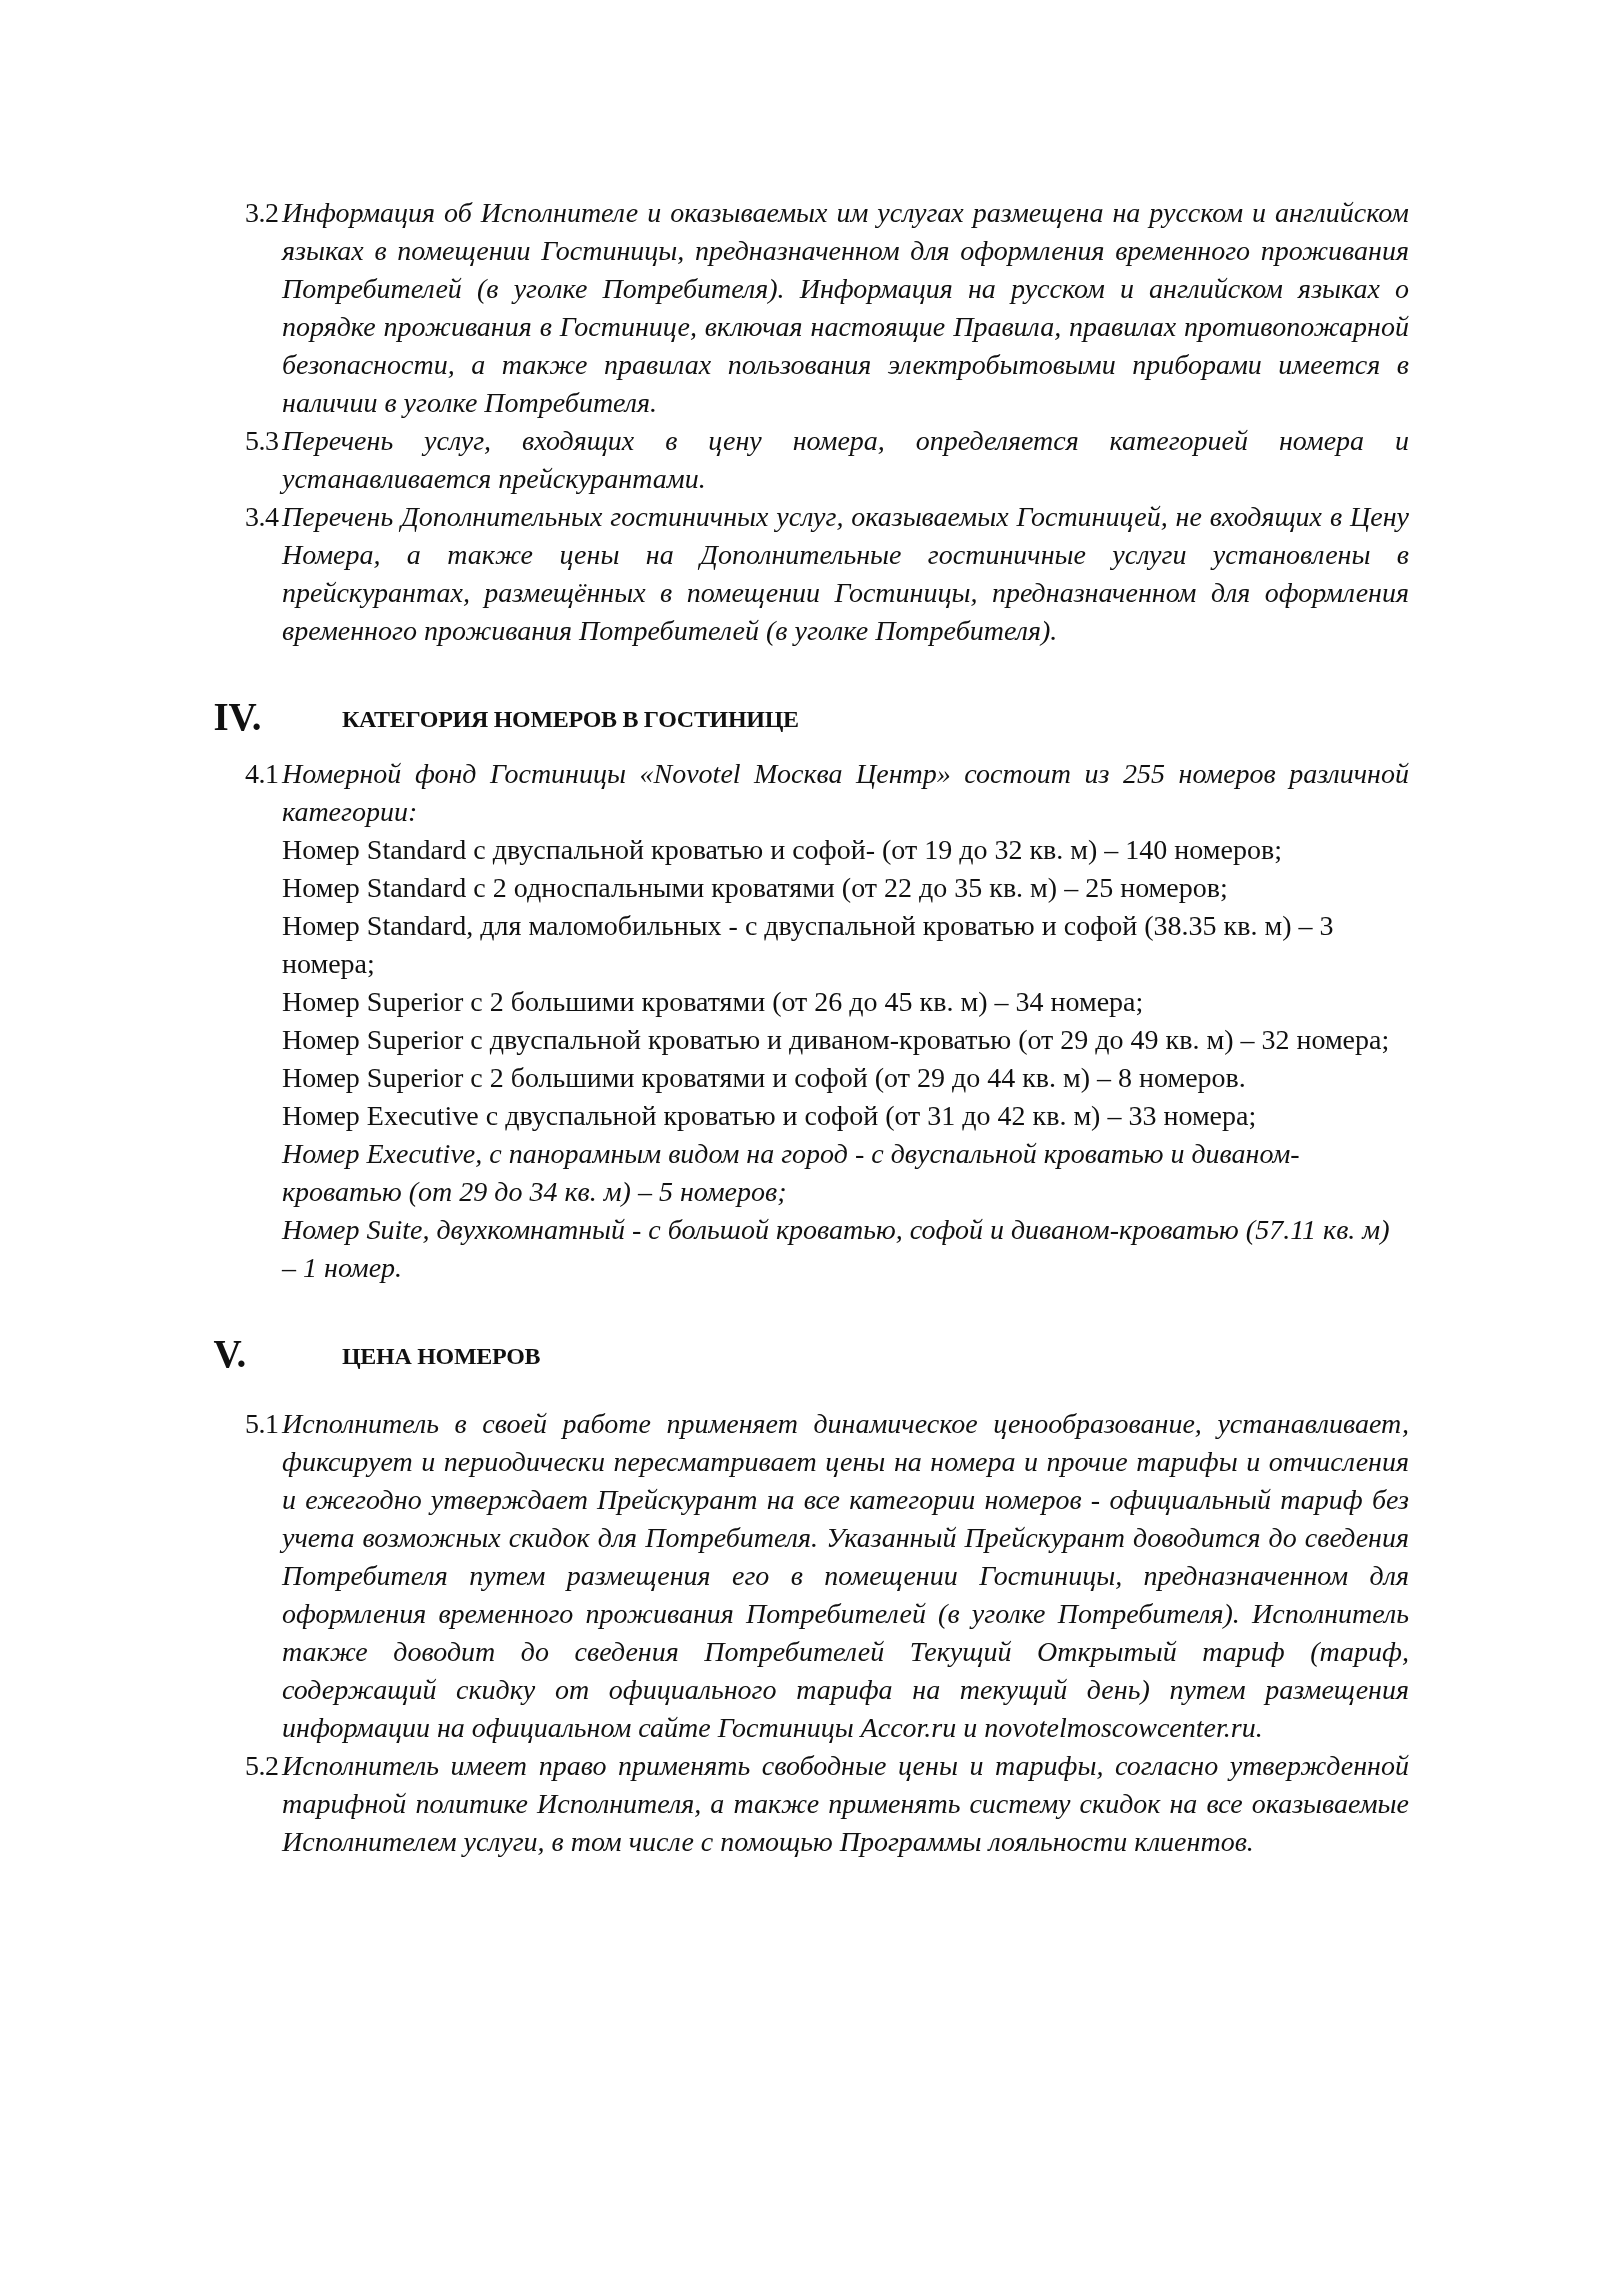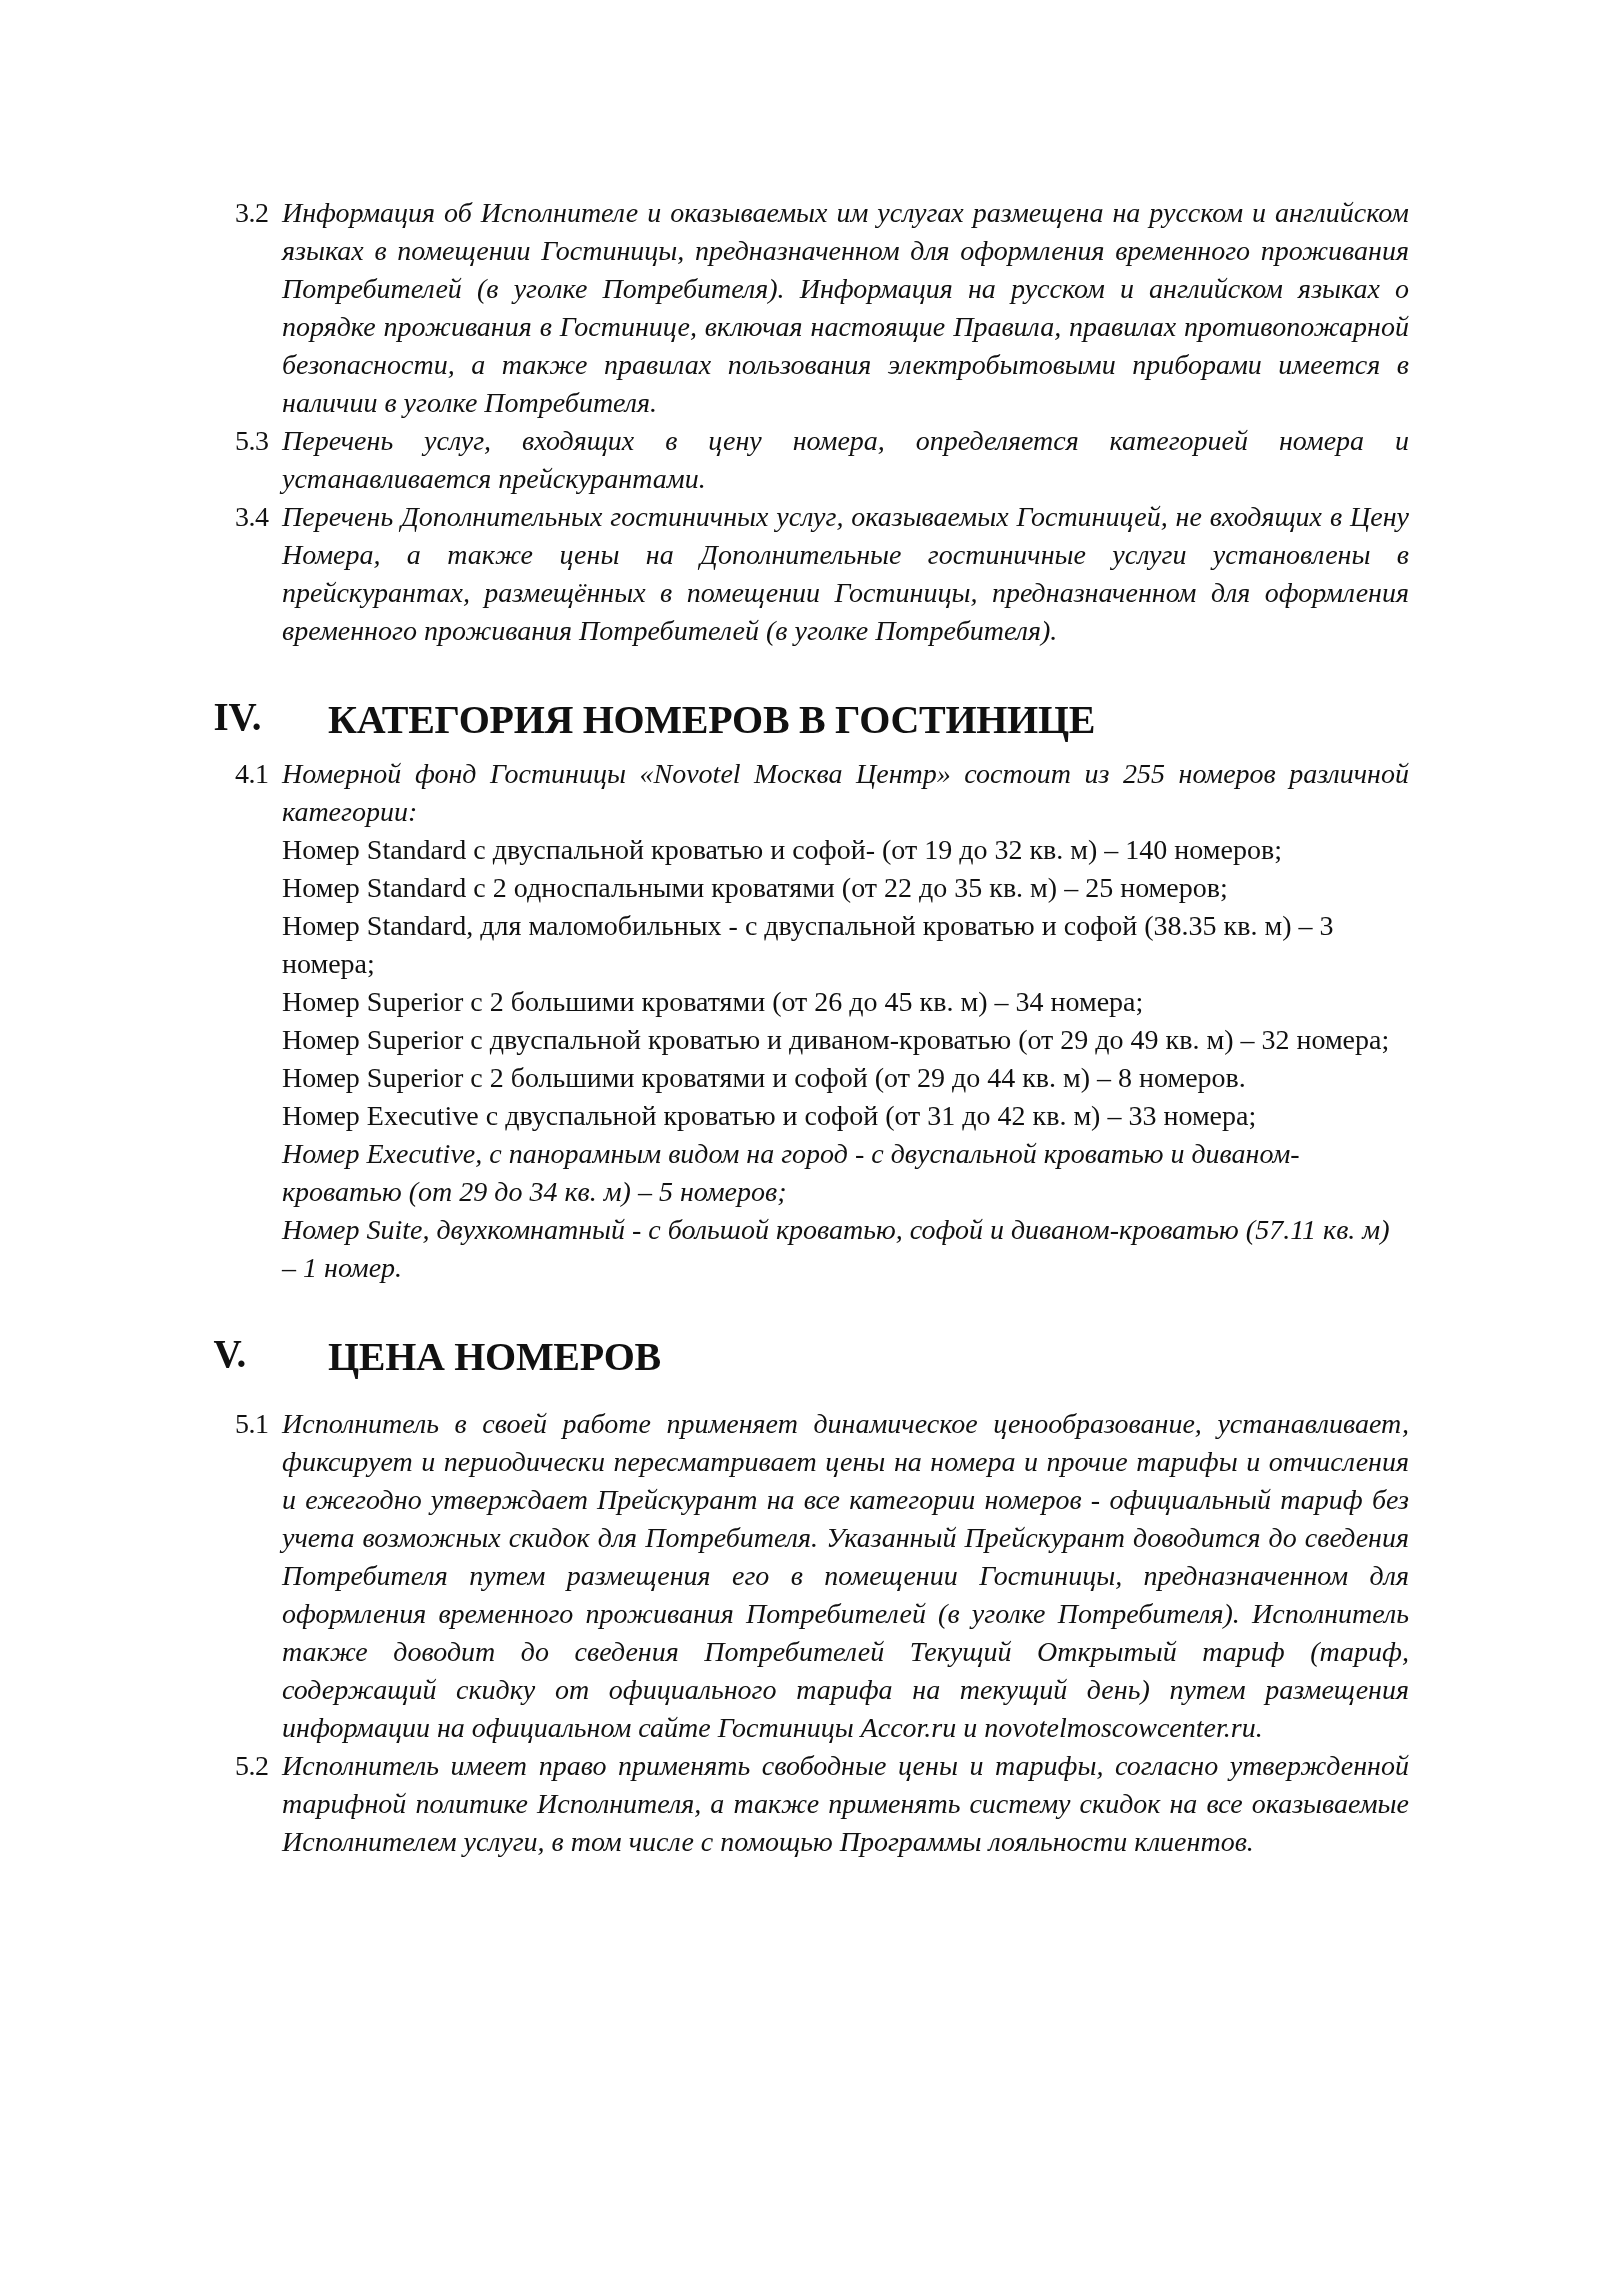--- a/index.html
+++ b/index.html
@@ -32,21 +32,21 @@
     .clause {
       position: relative;
       padding-left: 49px;
       font-size: 28px;
       line-height: 38px;
       text-align: justify;
       margin: 0;
     }
     .clause .num {
       position: absolute;
-      left: 2px;
+      left: 12px;
       top: 0;
       width: 49px;
       letter-spacing: -0.5px;
     }
     .clause .text {
       display: block;
       text-align: justify;
       font-style: italic;
     }
     .clause .line {
@@ -61,23 +61,23 @@
     }
     .section-heading .roman {
       position: absolute;
       left: -19.6px;
       top: 0;
       font-size: 39px;
       line-height: 59px;
     }
     .section-heading .title {
       position: absolute;
-      left: 95px;
+      left: 109px;
       top: 7.8px;
-      font-size: 40px;
+      font-size: 24px;
       line-height: 49px;
       letter-spacing: -0.3px;
     }
     .sec4 { margin-top: 37px; }
     .sec4-list { margin-top: 9px; }
     .sec5 { margin-top: 37px; }
     .sec5-list { margin-top: 21.6px; }
   </style>
 </head>
 <body>

